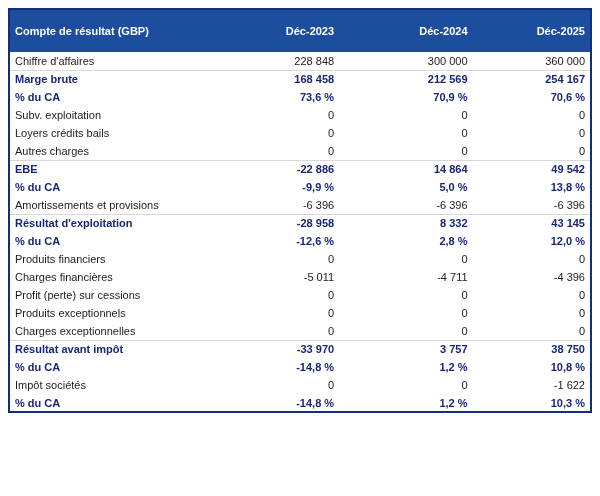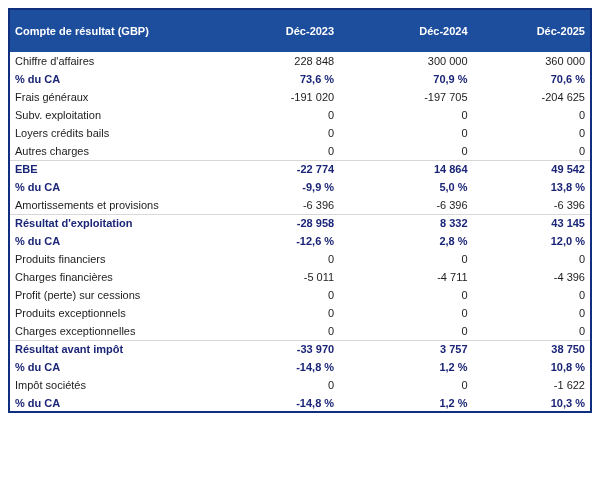--- a/index.html
+++ b/index.html
@@ -91,53 +91,53 @@
         <th>Déc-2025</th>
       </tr>
     </thead>
     <tbody id="table-body">
         <tr class="row-normal">
           <td class="label">Chiffre d'affaires</td>
           <td class="num">228 848</td>
           <td class="num">300 000</td>
           <td class="num">360 000</td>
         </tr>
+        <tr class="row-total">
+          <td class="label">Marge brute</td>
+          <td class="num">168 458</td>
+          <td class="num">212 569</td>
+          <td class="num">254 167</td>
+        </tr>
         <tr class="row-ratio">
           <td class="label">% du CA</td>
           <td class="num">73,6 %</td>
           <td class="num">70,9 %</td>
           <td class="num">70,6 %</td>
         </tr>
         <tr class="row-normal">
-          <td class="label">Frais généraux</td>
-          <td class="num">-191 020</td>
-          <td class="num">-197 705</td>
-          <td class="num">-204 625</td>
-        </tr>
-        <tr class="row-normal">
           <td class="label">Subv. exploitation</td>
           <td class="num">0</td>
           <td class="num">0</td>
           <td class="num">0</td>
         </tr>
         <tr class="row-normal">
           <td class="label">Loyers crédits bails</td>
           <td class="num">0</td>
           <td class="num">0</td>
           <td class="num">0</td>
         </tr>
         <tr class="row-normal">
           <td class="label">Autres charges</td>
           <td class="num">0</td>
           <td class="num">0</td>
           <td class="num">0</td>
         </tr>
         <tr class="row-total">
           <td class="label">EBE</td>
-          <td class="num">-22 774</td>
+          <td class="num">-22 886</td>
           <td class="num">14 864</td>
           <td class="num">49 542</td>
         </tr>
         <tr class="row-ratio">
           <td class="label">% du CA</td>
           <td class="num">-9,9 %</td>
           <td class="num">5,0 %</td>
           <td class="num">13,8 %</td>
         </tr>
         <tr class="row-normal">

